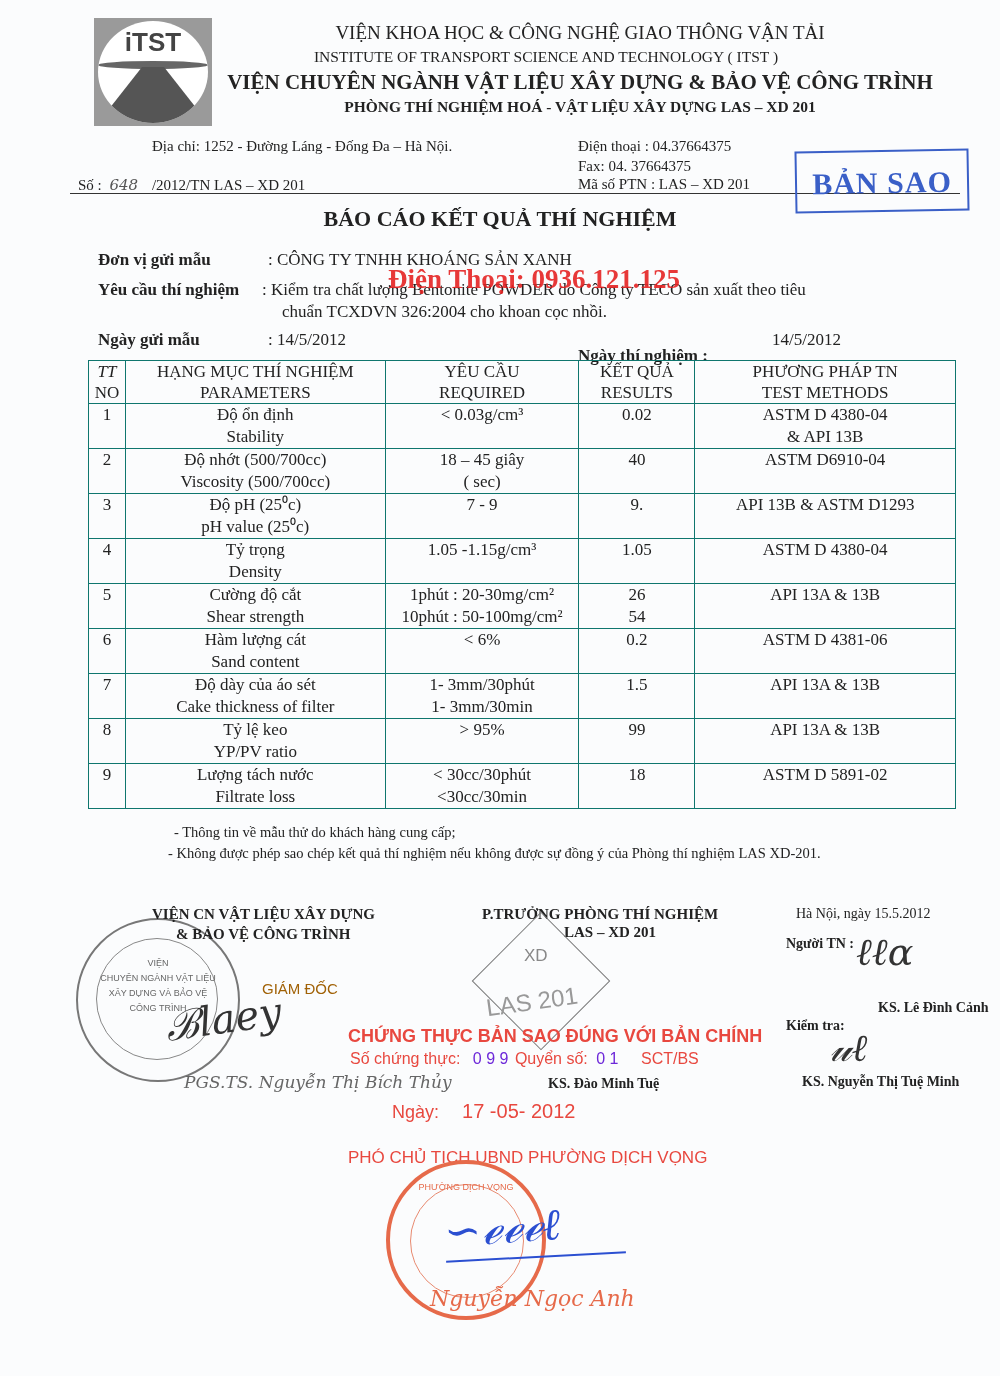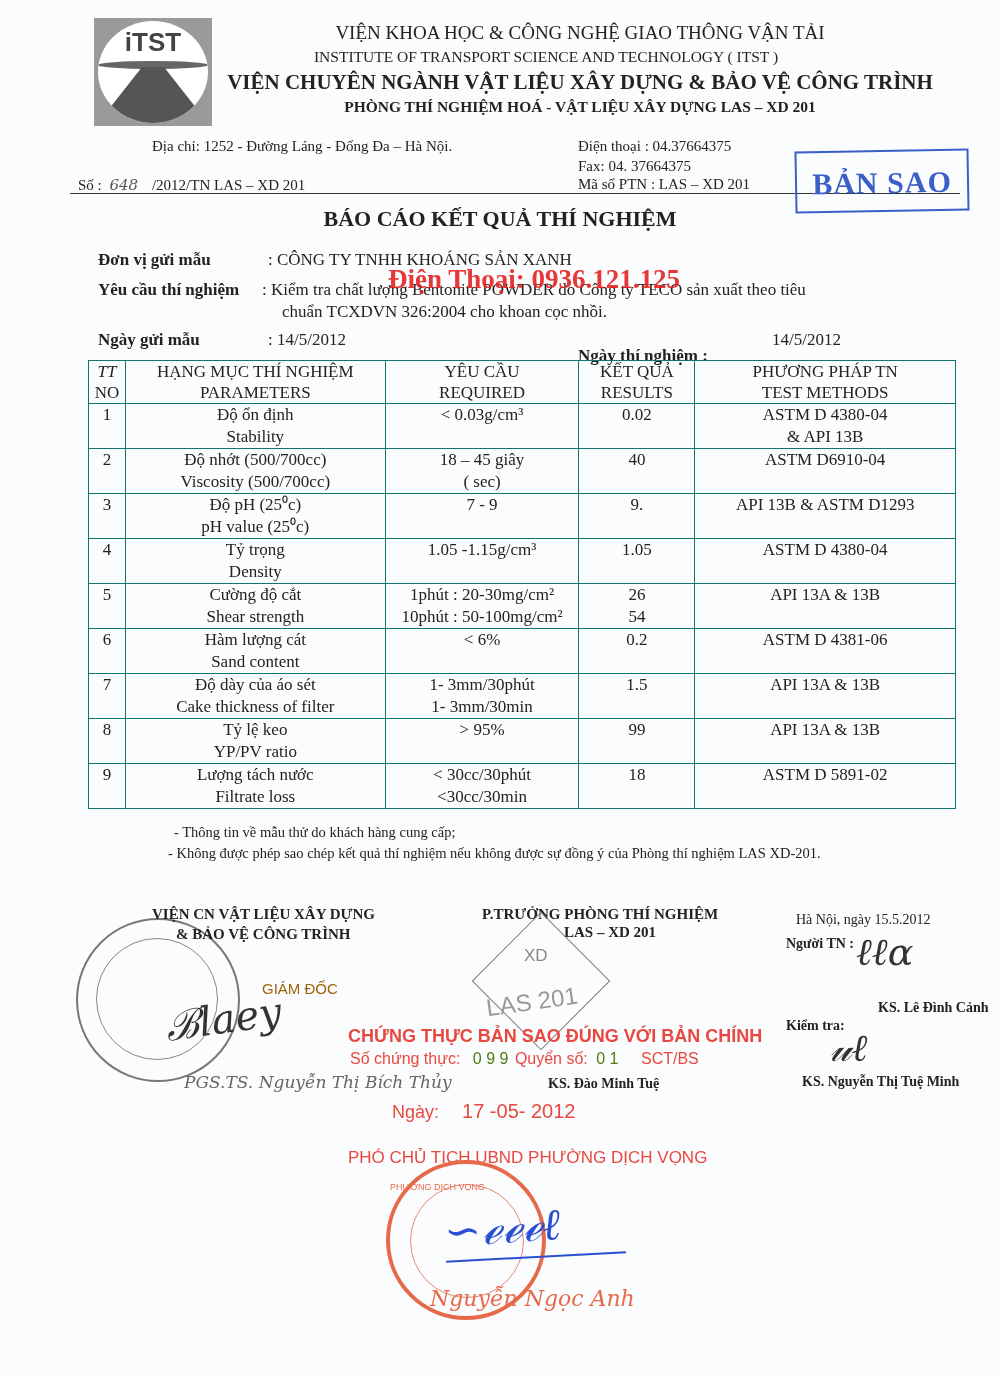--- a/index.html
+++ b/index.html
@@ -23,21 +23,21 @@
   .val{font-size:17px;}
   .watermark{left:388px;top:264px;font-size:27px;font-weight:bold;color:#e52323;opacity:.9;}
   table.res{position:absolute;left:88px;top:360px;width:868px;border-collapse:collapse;font-size:17px;}
   table.res td,table.res th{border:1px solid #0f766e;text-align:center;vertical-align:top;font-weight:normal;line-height:22px;padding:0 2px;}
   table.res th{line-height:21px;}
   .notes{left:98px;top:822px;font-size:14.5px;line-height:21px;}
   .notes .ghi{font-weight:bold;font-style:italic;text-decoration:underline;}
   .sig{font-size:15px;}
   .b{font-weight:bold;margin-left:36px;}
   .red{color:#e8483f;font-family:"Liberation Sans",sans-serif;}
-  .blue{color:#4d7c0f;}
+  .blue{color:#6d28d9;}
   .stamp-round{border:2px solid #777;border-radius:50%;}
   .stamp-red{border:4px solid #e66a4a;border-radius:50%;}
   .diamond{left:492px;top:932px;width:96px;height:96px;border:1.5px solid #777;transform:rotate(45deg);}
   .scribble{font-family:"DejaVu Serif",serif;font-style:italic;}
 </style>
 </head>
 <body>
 
 <div class="abs logo">
   <div class="circ">
@@ -160,35 +160,41 @@
 </tbody>
   </table>
 
 <div class="abs notes">
   <div style="padding-left:76px;">- Thông tin về mẫu thử do khách hàng cung cấp;</div>
   <div style="padding-left:70px;">- Không được phép sao chép kết quả thí nghiệm nếu không được sự đồng ý của Phòng thí nghiệm LAS XD-201.</div>
 </div>
 
 <div class="abs stamp-round" style="left:76px;top:918px;width:160px;height:160px;">
   <div style="position:absolute;left:18px;top:18px;width:120px;height:120px;border:1.5px solid #888;border-radius:50%;"></div>
+  <div style="position:absolute;left:0;top:36px;width:160px;text-align:center;font-family:'Liberation Sans',sans-serif;font-size:9px;color:#666;line-height:15px;">
+    <div>VIỆN</div>
+    <div>CHUYÊN NGÀNH VẬT LIỆU</div>
+    <div>XÂY DỰNG VÀ BẢO VỆ</div>
+    <div>CÔNG TRÌNH</div>
+  </div>
 </div>
 <div class="abs sig b" style="left:116px;top:906px;">VIỆN CN VẬT LIỆU XÂY DỰNG</div>
 <div class="abs sig b" style="left:140px;top:926px;">&amp; BẢO VỆ CÔNG TRÌNH</div>
 <div class="abs scribble" style="left:165px;top:990px;font-size:40px;color:#333;transform:rotate(-8deg);">ℬlaey</div>
 <div class="abs" style="left:262px;top:980px;font-family:'Liberation Sans',sans-serif;font-size:15px;color:#a16207;">GIÁM ĐỐC</div>
 <div class="abs scribble" style="left:184px;top:1072px;font-size:17px;color:#666;">PGS.TS. Nguyễn Thị Bích Thủy</div>
 
 <div class="abs sig b" style="left:446px;top:906px;">P.TRƯỞNG PHÒNG THÍ  NGHIỆM</div>
 <div class="abs sig b" style="left:528px;top:924px;">LAS – XD 201</div>
 <div class="abs diamond"></div>
 <div class="abs" style="left:524px;top:946px;font-family:'Liberation Sans',sans-serif;font-size:17px;color:#888;">XD</div>
 <div class="abs" style="left:486px;top:988px;font-family:'Liberation Sans',sans-serif;font-size:24px;color:#999;transform:rotate(-8deg);">LAS 201</div>
 <div class="abs sig b" style="left:512px;top:1076px;font-size:14px;">KS. Đào Minh Tuệ</div>
 
-<div class="abs sig" style="left:796px;top:906px;font-size:14px;margin-top:6px;">Hà Nội, ngày 15.5.2012</div>
+<div class="abs sig" style="left:796px;top:906px;font-size:14px;">Hà Nội, ngày 15.5.2012</div>
 <div class="abs sig b" style="left:750px;top:936px;font-size:14px;">Người TN :</div>
 <div class="abs scribble" style="left:856px;top:930px;font-size:38px;color:#333;">ℓℓɑ</div>
 <div class="abs sig b" style="left:842px;top:1000px;font-size:14px;">KS. Lê Đình Cảnh</div>
 <div class="abs sig b" style="left:750px;top:1018px;font-size:14px;">Kiểm tra:</div>
 <div class="abs scribble" style="left:830px;top:1026px;font-size:38px;color:#333;">𝓊ℓ</div>
 <div class="abs sig b" style="left:766px;top:1074px;font-size:14px;">KS. Nguyễn Thị Tuệ Minh</div>
 
 <div class="abs red" style="left:348px;top:1026px;font-size:18px;font-weight:bold;">CHỨNG THỰC BẢN SAO ĐÚNG VỚI BẢN CHÍNH</div>
 <div class="abs red" style="left:350px;top:1050px;font-size:16px;">
   <span>Số chứng thực:</span>
@@ -197,17 +203,17 @@
   <span class="blue" style="margin:0 18px 0 4px;">0 1</span>
   <span>SCT/BS</span>
 </div>
 <div class="abs red" style="left:392px;top:1100px;font-size:18px;">
   <span>Ngày:</span>
   <span style="margin-left:18px;font-size:20px;">17 -05- 2012</span>
 </div>
 <div class="abs red" style="left:348px;top:1148px;font-size:17px;">PHÓ CHỦ TỊCH UBND PHƯỜNG DỊCH VỌNG</div>
 <div class="abs stamp-red" style="left:386px;top:1160px;width:152px;height:152px;">
   <div style="position:absolute;left:20px;top:20px;width:112px;height:112px;border:1.5px solid #e88a70;border-radius:50%;"></div>
-  <div class="red" style="position:absolute;left:0;top:18px;width:152px;font-size:9px;color:#e66a4a;">PHƯỜNG DỊCH VỌNG</div>
+  <div class="red" style="position:absolute;left:0;top:18px;width:152px;text-align:center;font-size:9px;color:#e66a4a;">PHƯỜNG DỊCH VỌNG</div>
 </div>
 <div class="abs scribble" style="left:444px;top:1196px;font-size:44px;color:#2b4fd1;transform:rotate(-4deg);">∽ℯℯℯℓ</div>
 <div class="abs" style="left:446px;top:1256px;width:180px;height:1.5px;background:#2b4fd1;transform:rotate(-3deg);"></div>
 <div class="abs scribble" style="left:430px;top:1286px;font-size:22px;color:#e66a4a;">Nguyễn Ngọc Anh</div>
 
 </body></html>

